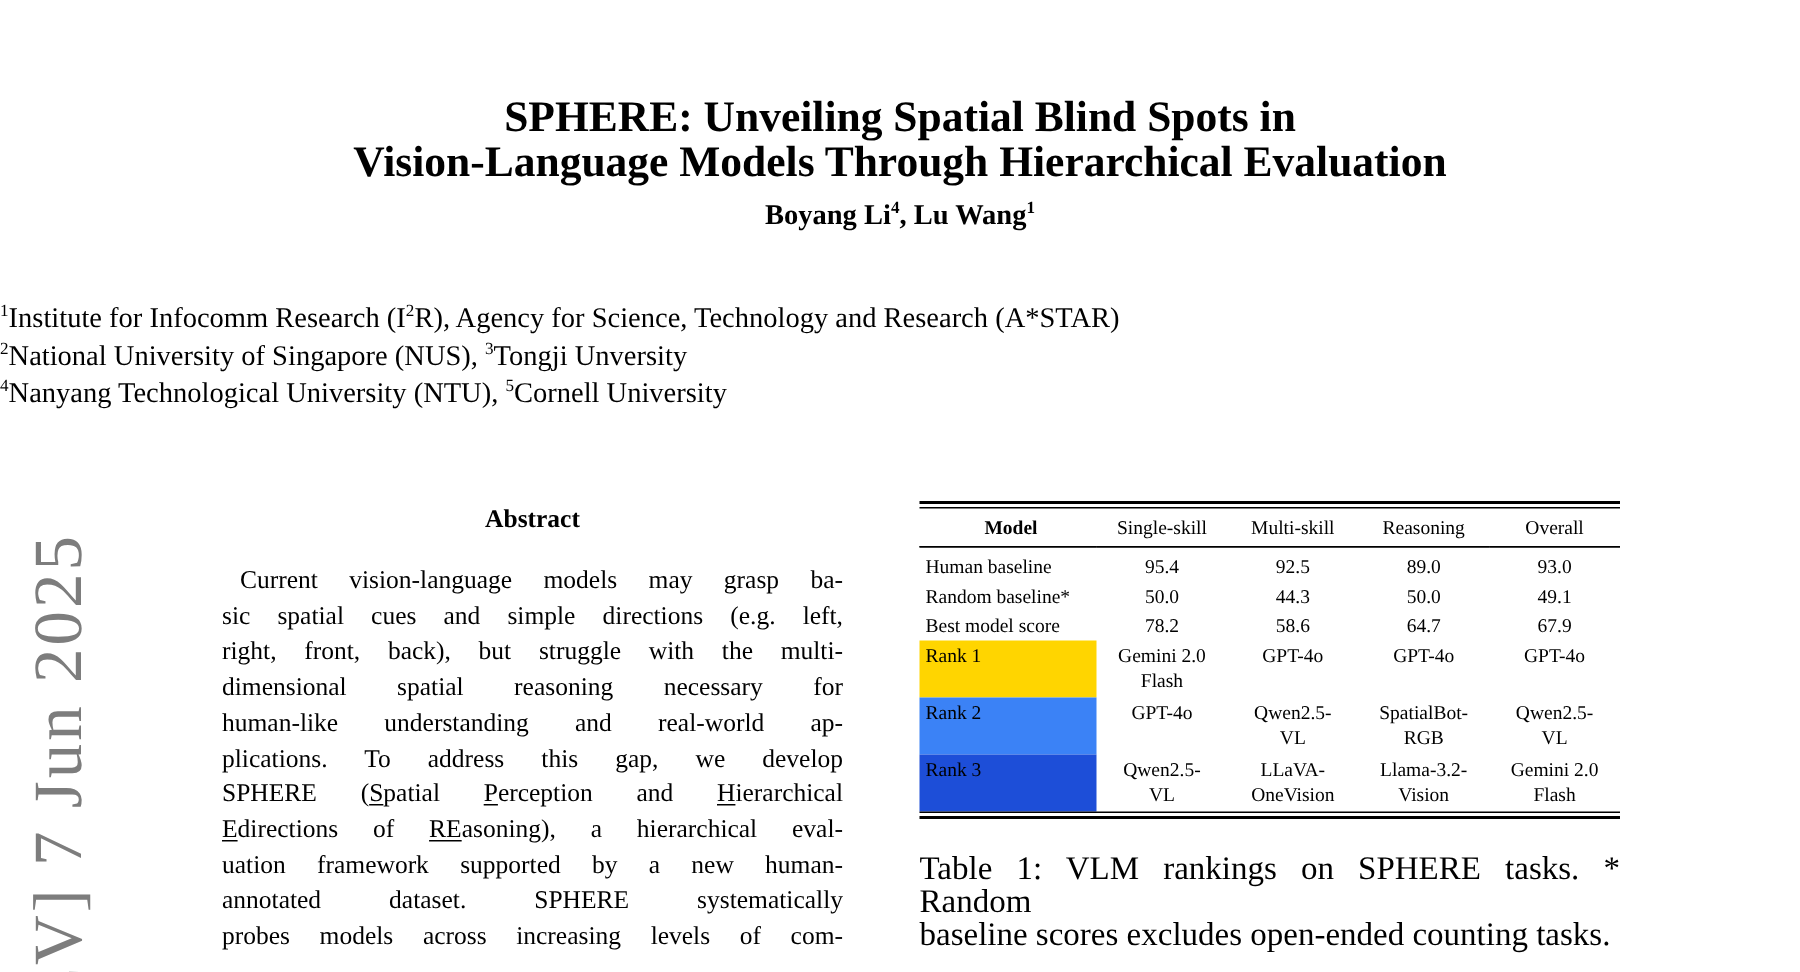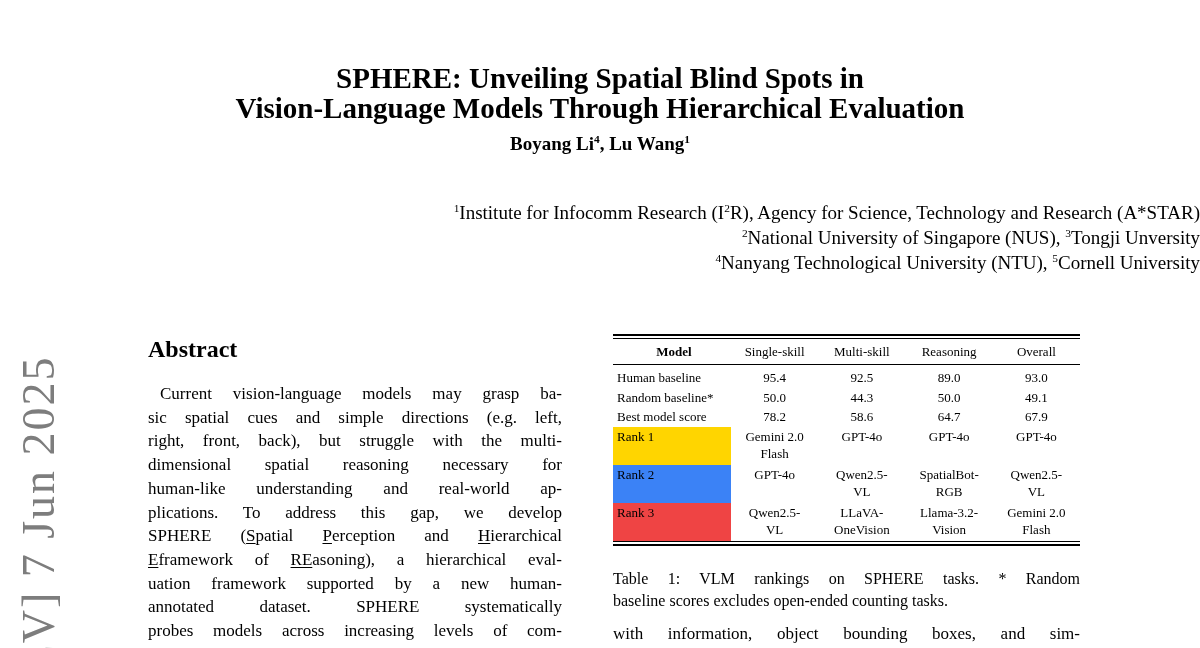--- a/index.html
+++ b/index.html
@@ -41,41 +41,41 @@
     position: absolute;
     top: 131px; left: 0; right: 0;
     text-align: center;
     font-size: 19px;
     font-weight: bold;
     line-height: 25px;
   }
   .affils {
     position: absolute;
     top: 200px; left: 0; right: 0;
-    text-align: right;
+    text-align: left;
     font-size: 19px;
     line-height: 25px;
-    padding-left: 43px;
   }
   sup {
     font-size: 0.6em;
     vertical-align: super;
     line-height: 0;
   }
 
   
   .col-left {
     position: absolute;
     left: 148px;
     top: 336px;
     width: 414px;
   }
   .abstract-heading {
     margin: 0 0 19px 0;
-    font-size: 24px;
+    text-align: center;
+    font-size: 17px;
     font-weight: bold;
     font-family: Liberation Serif, serif;
   }
   .abs-line {
     font-size: 17px;
     line-height: 23.7px;
     text-align: justify;
     text-align-last: justify;
     white-space: nowrap; 
     white-space: normal;
@@ -119,21 +119,21 @@
     white-space: pre-line;
   }
   table.paper-table td.td-label {
     text-align: left;
     padding-left: 4px;
   }
   table.paper-table tr.first-body td { padding-top: 4px; }
   table.paper-table tr.rank-row td { line-height: 17px; padding-bottom: 3px; }
   .caption {
     margin-top: 22px;
-    font-size: 16px;
+    font-size: 22px;
     line-height: 22px;
   }
   .caption .cap-l1 { text-align: justify; text-align-last: justify; }
   .body-fragment {
     margin-top: 10px;
     font-size: 17px;
     line-height: 23px;
     text-align: justify;
     text-align-last: justify;
   }
@@ -163,21 +163,21 @@
   <section class="col-left">
     <h2 class="abstract-heading">Abstract</h2>
     <div class="abs-body">
         <div class="abs-line first"><span>Current vision-language models may grasp ba-</span></div>
         <div class="abs-line"><span>sic spatial cues and simple directions (e.g. left,</span></div>
         <div class="abs-line"><span>right, front, back), but struggle with the multi-</span></div>
         <div class="abs-line"><span>dimensional spatial reasoning necessary for</span></div>
         <div class="abs-line"><span>human-like understanding and real-world ap-</span></div>
         <div class="abs-line"><span>plications. To address this gap, we develop</span></div>
         <div class="abs-line"><span>SPHERE (</span><span class="useg">S</span><span>patial </span><span class="useg">P</span><span>erception and </span><span class="useg">H</span><span>ierarchical</span></div>
-        <div class="abs-line"><span class="useg">E</span><span>framework of </span><span class="useg">RE</span><span>asoning), a hierarchical eval-</span></div>
+        <div class="abs-line"><span class="useg">E</span><span>directions of </span><span class="useg">RE</span><span>asoning), a hierarchical eval-</span></div>
         <div class="abs-line"><span>uation framework supported by a new human-</span></div>
         <div class="abs-line"><span>annotated dataset. SPHERE systematically</span></div>
         <div class="abs-line"><span>probes models across increasing levels of com-</span></div>
       </div>
   </section>
 
   <section class="col-right">
     <div class="double-rule"></div>
     <table class="paper-table">
       <colgroup>
@@ -230,21 +230,21 @@
             <td class="td-label" style="background: #3b82f6;">Rank 2</td>
             <td>GPT-4o</td>
             <td>Qwen2.5-
 VL</td>
             <td>SpatialBot-
 RGB</td>
             <td>Qwen2.5-
 VL</td>
           </tr>
           <tr class="rank-row">
-            <td class="td-label" style="background: #ef4444;">Rank 3</td>
+            <td class="td-label" style="background: #1d4ed8;">Rank 3</td>
             <td>Qwen2.5-
 VL</td>
             <td>LLaVA-
 OneVision</td>
             <td>Llama-3.2-
 Vision</td>
             <td>Gemini 2.0
 Flash</td>
           </tr>
         </tbody>

